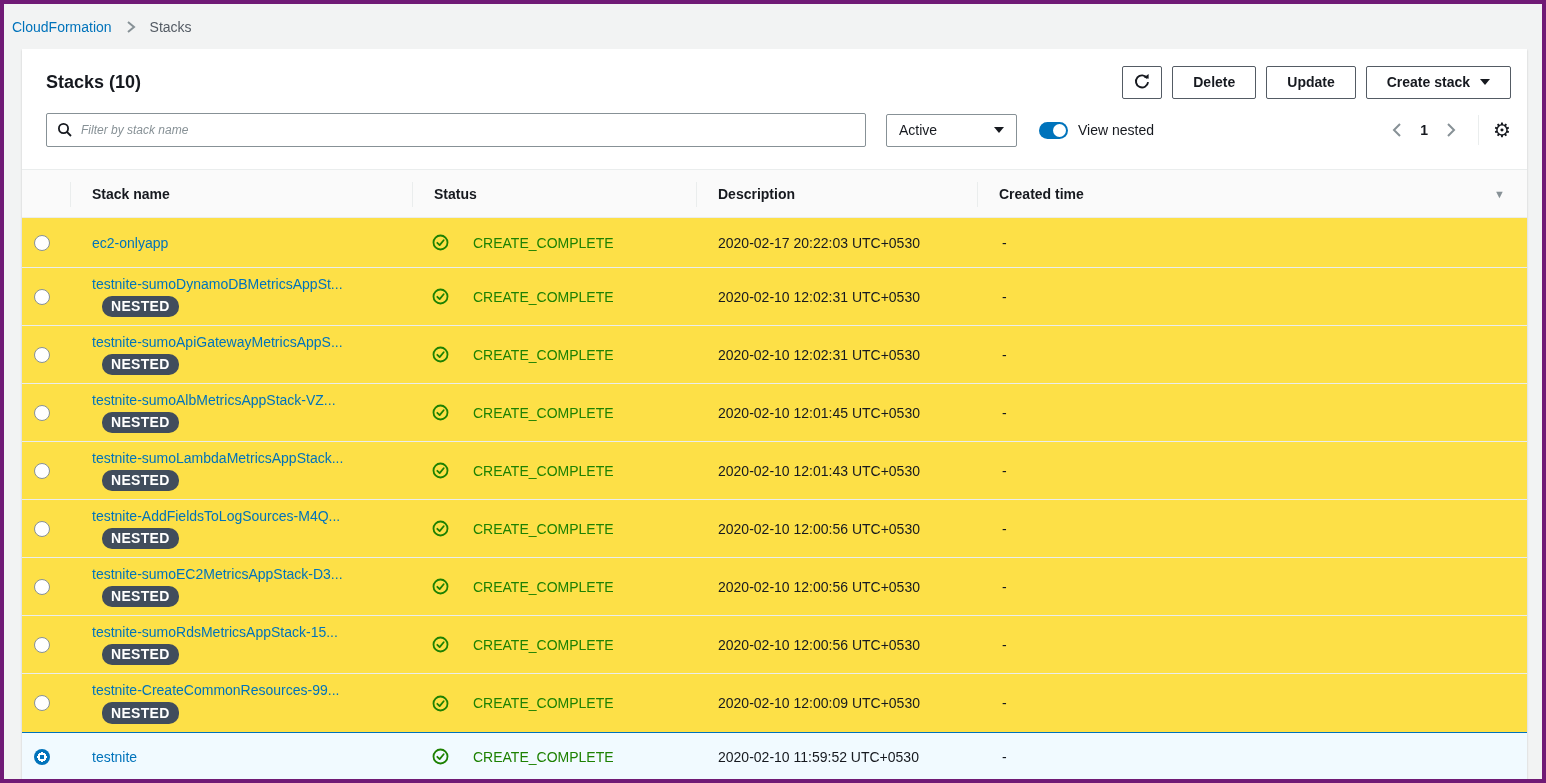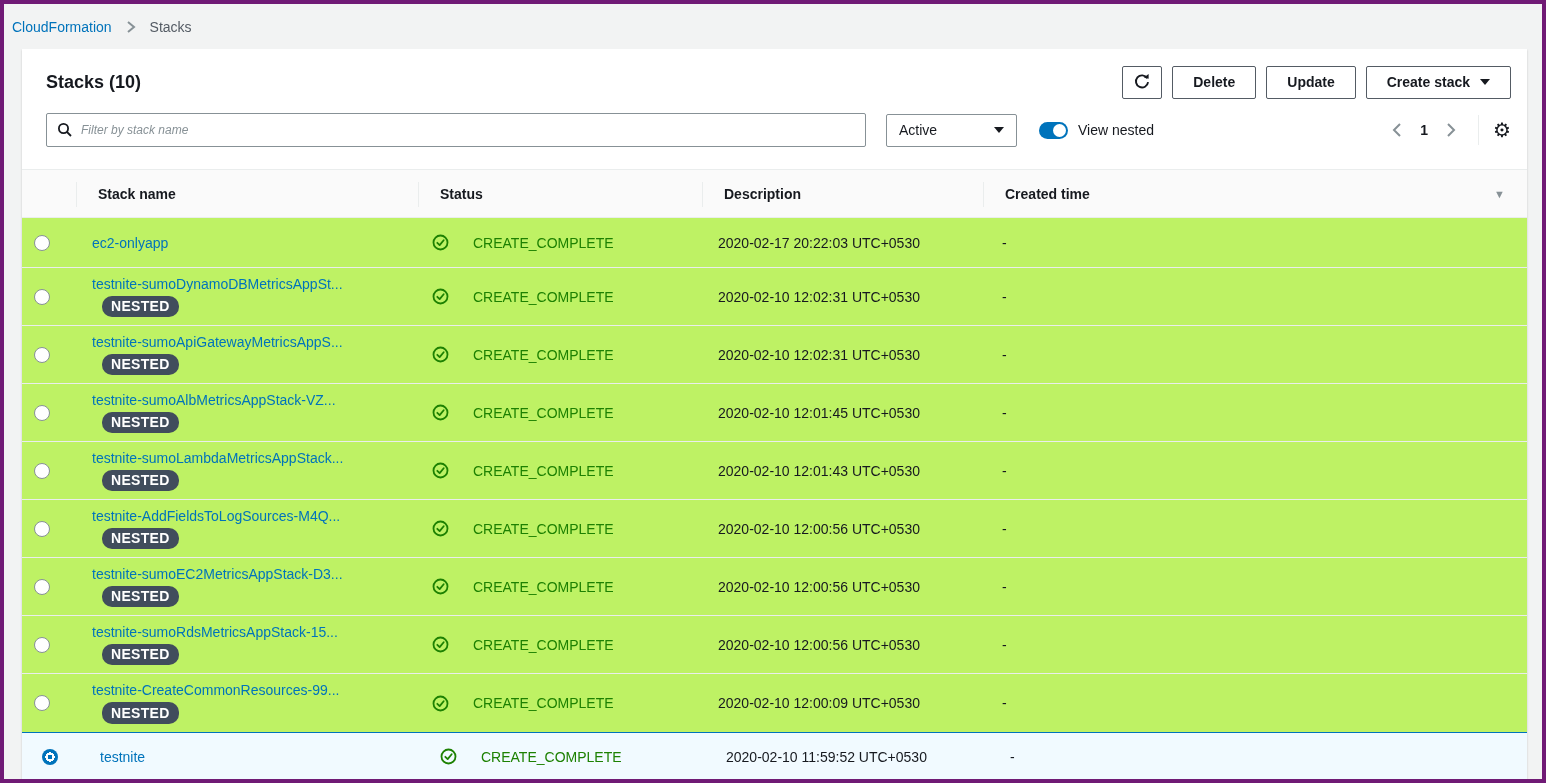--- a/index.html
+++ b/index.html
@@ -88,39 +88,38 @@
   .table { margin-top:22px; }
   .grid-cols {
     display:grid;
     grid-template-columns:48px 342px 284px 281px 1fr;
   }
   .thead {
     background:#fafafa; height:49px;
     border-top:1px solid #eaeded; border-bottom:1px solid #eaeded;
     align-items:center; font-size:14px; font-weight:bold; color:#16191f;
   }
-  .th { position:relative; padding-left:22px; height:100%; display:flex; align-items:center;margin-left:6px; }
+  .th { position:relative; padding-left:22px; height:100%; display:flex; align-items:center; }
   .th.with-divider::before {
     content:""; position:absolute; left:0; top:12px;
     width:1px; height:25px; background:#eaeded;
   }
   .th-created { justify-content:space-between; padding-right:22px; }
   .sort-icon { color:#879196; font-size:11px; }
 
   .row {
-    align-items:center; background:#bef264;
+    align-items:center; background:#fde047;
     border-bottom:1px solid #eaeded;
     height:58px; font-size:14px; color:#16191f;
   }
   .row.single { height:50px; }
   .row.selected {
     height:50px; background:#f1faff;
     border-top:1px solid #0073bb;
     border-bottom:2px solid #0073bb;
-    padding-left:8px;
   }
   .row:has(+ .row.selected) { border-bottom:none; }
 
   .cell { display:flex; align-items:center; height:100%; }
   .cell-radio { padding-left:12px; }
   .radio {
     width:16px; height:16px; border-radius:50%;
     border:1.5px solid #879196; background:#fff; cursor:pointer;
   }
   .radio.checked {

